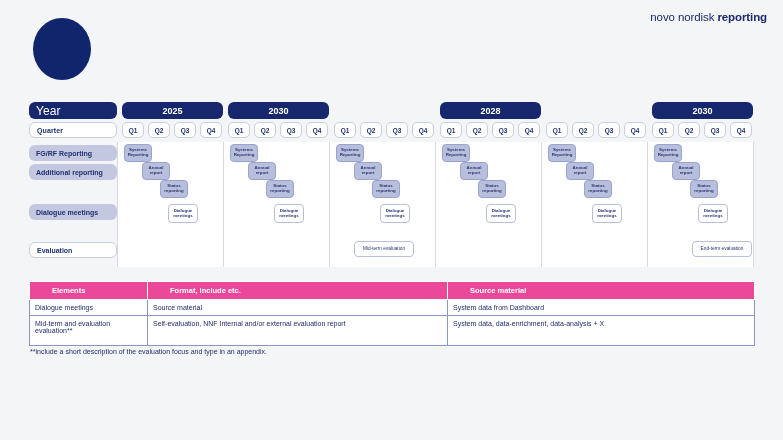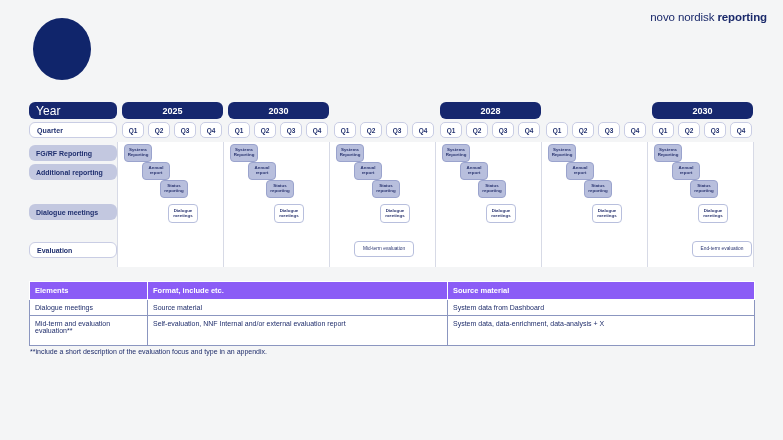--- a/index.html
+++ b/index.html
@@ -95,22 +95,22 @@
     padding: 1px;
   }
   .pill.solid { background: #b8bfdd; border: 1px solid #9aa3cd; }
   .pill.hollow { background: #ffffff; border: 1px solid #b8bfdd; }
   .pill.eval { font-size: 4.8px; font-weight: normal; color: #2a3570; }
 
   
   .tbl { position: absolute; left: 29px; top: 281px; width: 725px; }
   .tbl table { border-collapse: collapse; width: 725px; table-layout: fixed; }
   .tbl th {
-    background: #8b5cf6; color: #ffffff; text-align: left;
-    font-size: 7.5px; font-weight: bold; padding: 4px 5px;
+    background: #ec4899; color: #ffffff; text-align: left;
+    font-size: 7.5px; font-weight: bold; padding: 4px 22px;
     border: 1px solid #ffffff; height: 14px;
   }
   .tbl td {
     background: #ffffff; color: #1f2d6b; text-align: left;
     font-size: 7px; font-weight: normal; padding: 4px 5px;
     border: 1px solid #8b96c0; vertical-align: top;
   }
   .tbl tr.r1 td { height: 16px; }
   .tbl tr.r2 td { height: 30px; }
   .col-a { width: 118px; }

